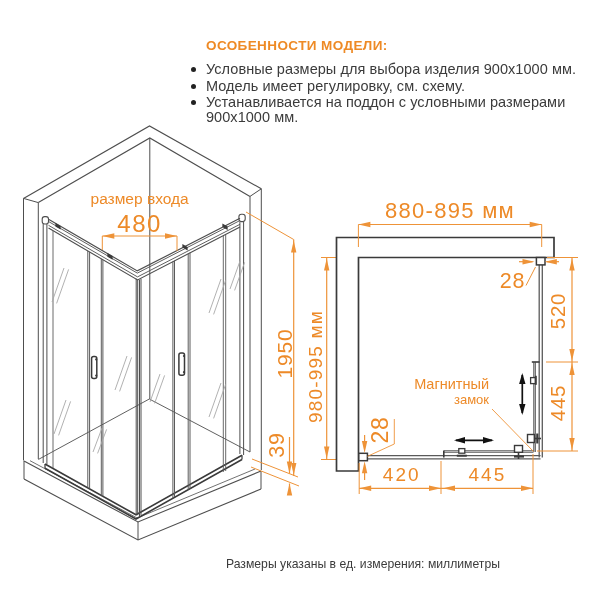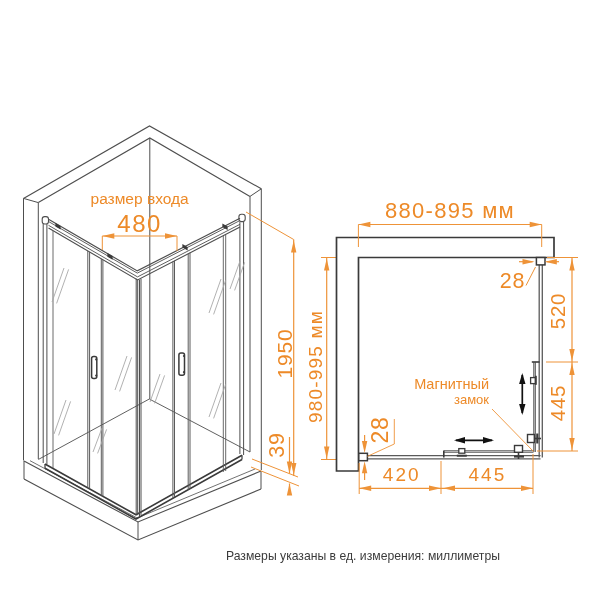--- a/index.html
+++ b/index.html
@@ -4,28 +4,36 @@
 <style>
   html,body{margin:0;padding:0;width:600px;height:600px;background:#fff;overflow:hidden;
     font-family:"Liberation Sans",sans-serif;}
   #stage{position:relative;width:600px;height:600px;}
   #features{position:absolute;left:190px;top:38px;width:400px;color:#3b3b3b;}
   #features h3{margin:0 0 9px 16px;font-size:13.5px;letter-spacing:.4px;color:#ee8a25;font-weight:bold;}
   #features ul{margin:0;padding:0 0 0 16px;list-style:none;font-size:14.5px;letter-spacing:.05px;}
   #features li{position:relative;margin:0 0 2px 0;line-height:14.5px;}
   #features li b{position:absolute;left:-15px;top:5px;width:5px;height:5px;border-radius:50%;background:#222;}
   #footer{position:absolute;left:0;top:547px;width:600px;font-size:12.2px;color:#3b3b3b;}
-  #footer span{position:absolute;left:226px;top:2px;}
+  #footer span{position:absolute;left:226px;top:10px;}
   svg{position:absolute;left:0;top:0;}
   text{font-family:"Liberation Sans",sans-serif;fill:#ed8a28;}
 </style>
 </head>
 <body>
 <div id="stage">
 
+  <div id="features">
+    <h3>ОСОБЕННОСТИ МОДЕЛИ:</h3>
+    <ul>
+      <li><b></b>Условные размеры для выбора изделия 900x1000 мм.</li>
+      <li><b></b>Модель имеет регулировку, см. схему.</li>
+      <li><b></b>Устанавливается на поддон с условными размерами 900x1000 мм.</li>
+    </ul>
+  </div>
 
   <div id="footer">
       <span>Размеры указаны в ед. измерения: миллиметры</span>
     </div>
   <svg width="600" height="600" viewBox="0 0 600 600">
 
 <polyline points="23.5,198.4 149.5,126.0 261.3,188.8" fill="none" stroke="#4e4e4e" stroke-width="1.1"></polyline>
 <polyline points="38.3,202.6 149.8,138.0 250.0,196.4" fill="none" stroke="#4e4e4e" stroke-width="1.1"></polyline>
 <line x1="23.5" y1="198.4" x2="23.5" y2="460.5" stroke="#4e4e4e" stroke-width="1.0" stroke-linecap="butt"></line>
 <line x1="38.3" y1="202.6" x2="38.3" y2="459.0" stroke="#4e4e4e" stroke-width="1.0" stroke-linecap="butt"></line>

